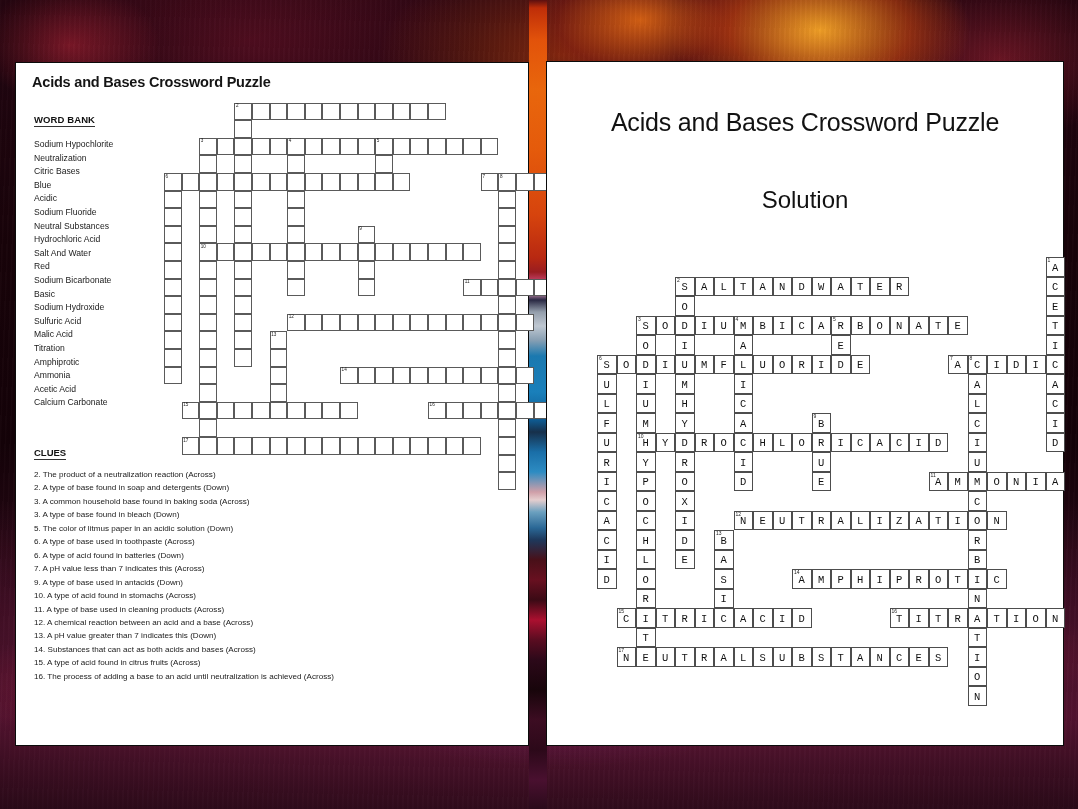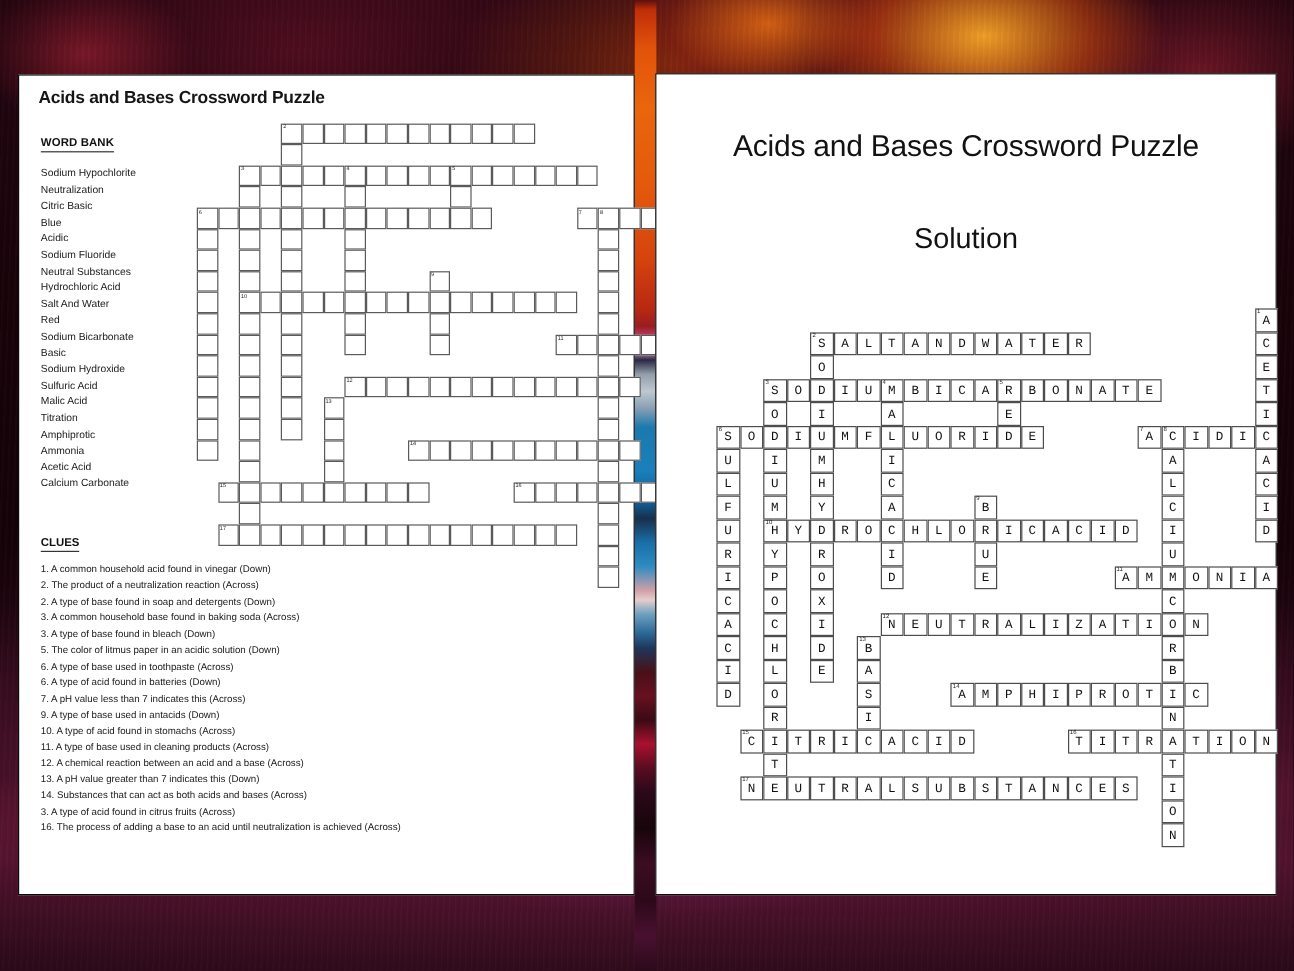--- a/index.html
+++ b/index.html
@@ -133,21 +133,21 @@
 
 <div class="slide" id="slideLeft">
 
   <div id="puzTitle">Acids and Bases Crossword Puzzle</div>
 
   <div id="wbHead">WORD BANK</div>
 
   <div id="wbList">
       <div class="w">Sodium Hypochlorite</div>
       <div class="w">Neutralization</div>
-      <div class="w">Citric Basic</div>
+      <div class="w">Citric Bases</div>
       <div class="w">Blue</div>
       <div class="w">Acidic</div>
       <div class="w">Sodium Fluoride</div>
       <div class="w">Neutral Substances</div>
       <div class="w">Hydrochloric Acid</div>
       <div class="w">Salt And Water</div>
       <div class="w">Red</div>
       <div class="w">Sodium Bicarbonate</div>
       <div class="w">Basic</div>
       <div class="w">Sodium Hydroxide</div>
@@ -397,36 +397,35 @@
       <div class="cell" style="left: 70.4px; top: 228.8px;"></div>
       <div class="cell" style="left: 70.4px; top: 246.4px;"></div>
       <div class="cell" style="left: 70.4px; top: 264px;"></div>
       <div class="cell" style="left: 123.2px; top: 176px;"></div>
       <div class="cell" style="left: 123.2px; top: 193.6px;"></div>
     </div>
 
   <div id="cluesHead">CLUES</div>
 
   <div id="cluesList">
-      <div class="c">1. A common household acid found in vinegar (Down)</div>
       <div class="c">2. The product of a neutralization reaction (Across)</div>
       <div class="c">2. A type of base found in soap and detergents (Down)</div>
       <div class="c">3. A common household base found in baking soda (Across)</div>
       <div class="c">3. A type of base found in bleach (Down)</div>
       <div class="c">5. The color of litmus paper in an acidic solution (Down)</div>
       <div class="c">6. A type of base used in toothpaste (Across)</div>
       <div class="c">6. A type of acid found in batteries (Down)</div>
       <div class="c">7. A pH value less than 7 indicates this (Across)</div>
       <div class="c">9. A type of base used in antacids (Down)</div>
       <div class="c">10. A type of acid found in stomachs (Across)</div>
       <div class="c">11. A type of base used in cleaning products (Across)</div>
       <div class="c">12. A chemical reaction between an acid and a base (Across)</div>
       <div class="c">13. A pH value greater than 7 indicates this (Down)</div>
       <div class="c">14. Substances that can act as both acids and bases (Across)</div>
-      <div class="c">3. A type of acid found in citrus fruits (Across)</div>
+      <div class="c">15. A type of acid found in citrus fruits (Across)</div>
       <div class="c">16. The process of adding a base to an acid until neutralization is achieved (Across)</div>
     </div>
 </div>
 
 <div class="slide" id="slideRight">
   <div id="solTitle">Acids and Bases Crossword Puzzle</div>
   <div id="solSub">Solution</div>
   <div id="solGrid">
       <div class="cell" style="left: 448.5px; top: 0px;">
         <span class="num">1</span>

